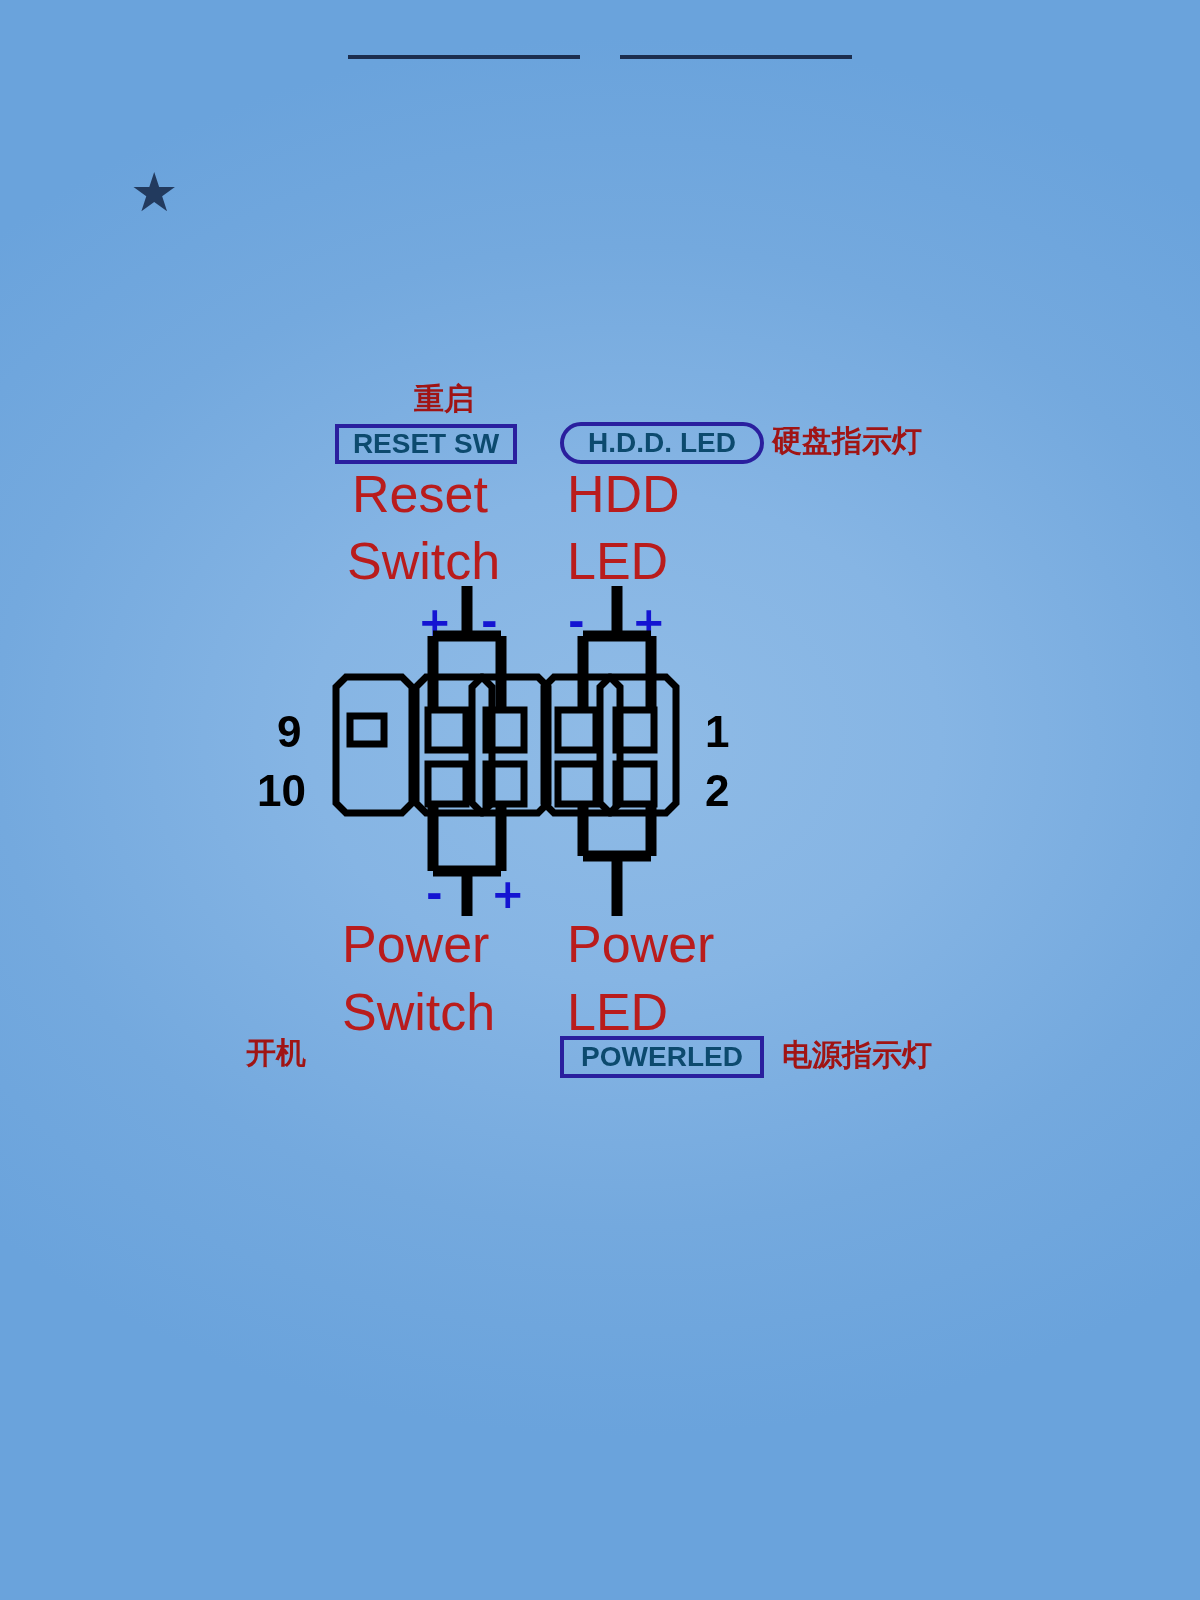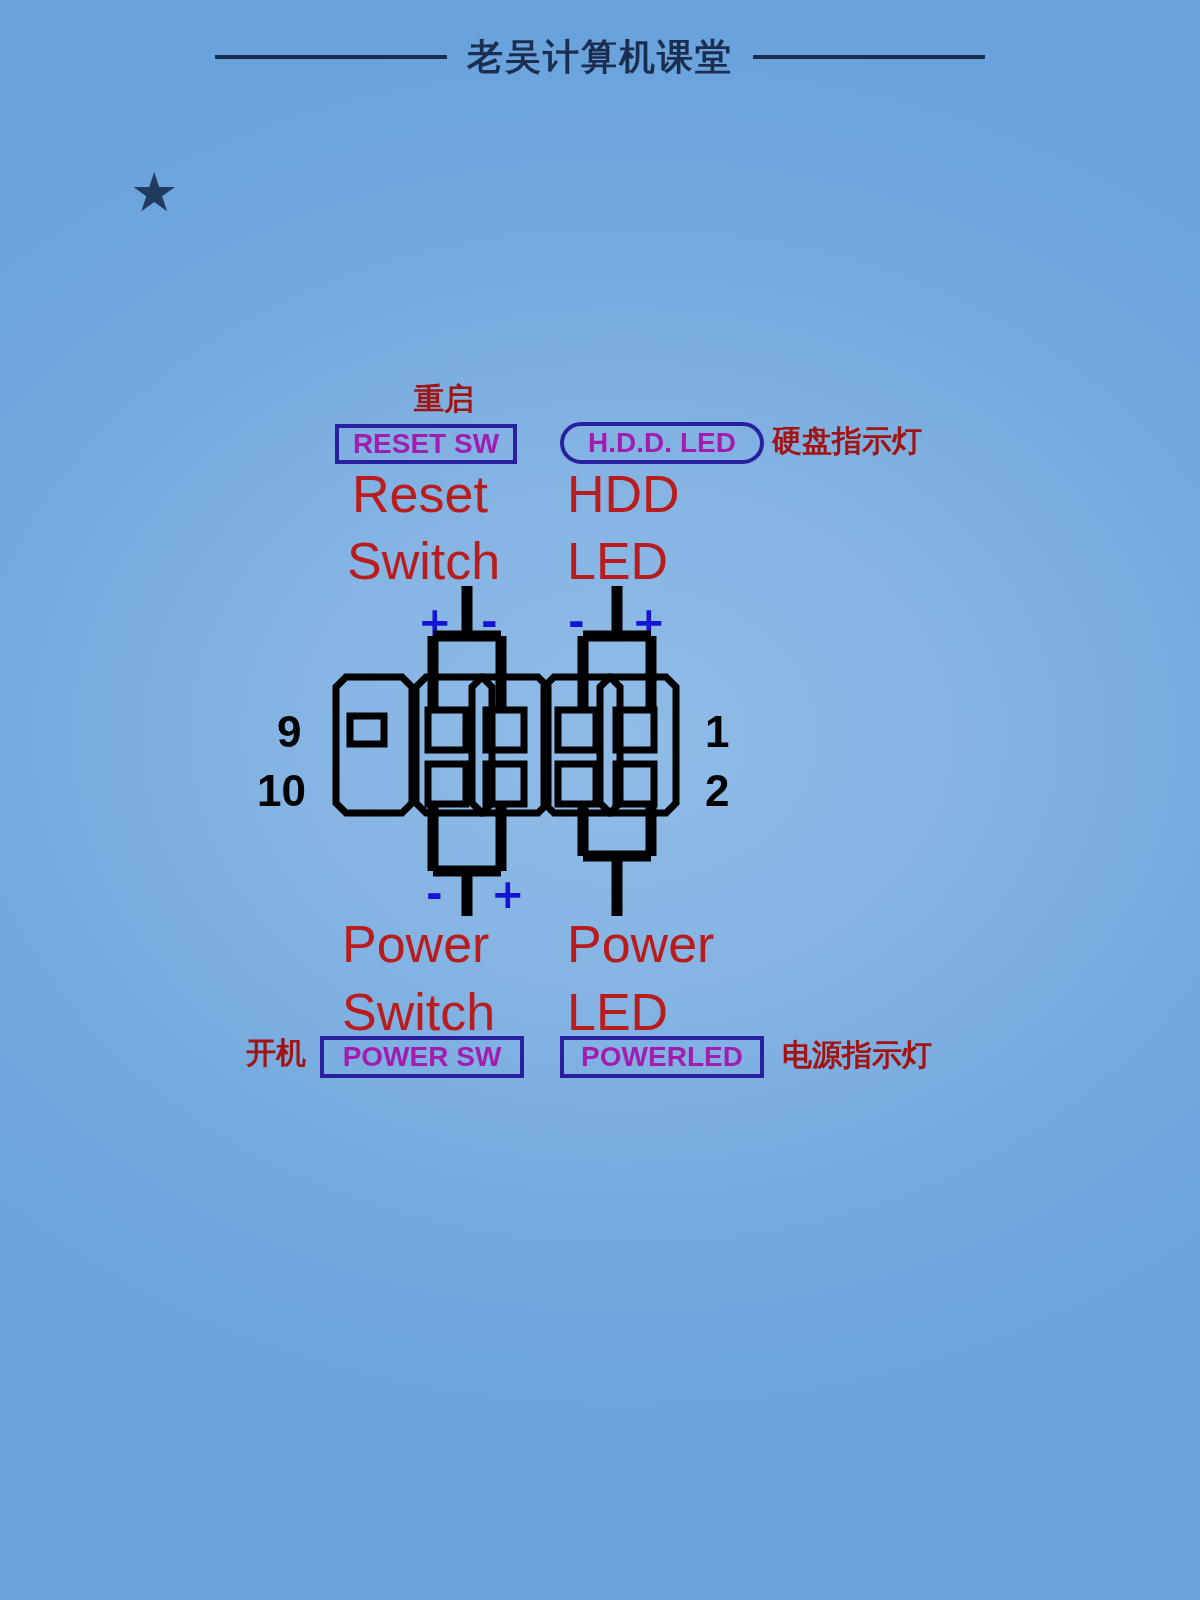--- a/index.html
+++ b/index.html
@@ -43,21 +43,21 @@
   .stage{position:absolute;left:0;top:16px;width:1200px;height:1600px;}
 
   .lbl-red{
     position:absolute;color:#a01414;font-weight:700;
     font-family:"DejaVu Sans","Liberation Sans",sans-serif;
     white-space:nowrap;line-height:1;
   }
   .tagbox{
     position:absolute;border:4px solid #2a1f9e;
     display:flex;align-items:center;justify-content:center;
-    color:#a21caf;font-weight:700;white-space:nowrap;
+    color:#0c4a6e;font-weight:700;white-space:nowrap;
     font-family:"Liberation Sans","DejaVu Sans",sans-serif;
     box-sizing:border-box;
   }
   .blk{
     position:absolute;color:#b91c1c;font-weight:400;white-space:nowrap;
     line-height:1;font-family:"Liberation Sans","DejaVu Sans",sans-serif;
   }
   .sign{
     position:absolute;color:#1414d2;font-weight:900;line-height:1;
     font-family:"DejaVu Sans","Liberation Sans",sans-serif;
@@ -68,21 +68,20 @@
   }
   svg.wires{position:absolute;left:0;top:0;width:1200px;height:1600px;pointer-events:none;}
 </style>
 </head>
 <body>
 
 <div class="page">
 
   <div class="header">
     <div class="hrule left"></div>
-    <div class="hbrand">老吴计算机课堂</div>
     <div class="hrule right"></div>
   </div>
 
   <div class="title-row">
     <span class="star">★</span>
   </div>
 
   <div class="stage">
 
     <div class="lbl-red" style="left:414px;top:368px;font-size:30px;">重启</div>
@@ -113,21 +112,20 @@
     <div class="sign" style="left:491px;top:858px;font-size:40px;">+</div>
 
     <div class="blk" style="left:342px;top:902px;font-size:52px;">Power</div>
     <div class="blk" style="left:342px;top:970px;font-size:52px;">Switch</div>
 
     <div class="blk" style="left:567px;top:902px;font-size:52px;">Power</div>
     <div class="blk" style="left:567px;top:970px;font-size:52px;">LED</div>
 
     <div class="lbl-red" style="left:246px;top:1022px;font-size:30px;">开机</div>
 
-    <div class="tagbox" style="left:320px;top:1020px;width:204px;height:42px;font-size:28px;">POWER SW</div>
 
     <div class="tagbox" style="left:560px;top:1020px;width:204px;height:42px;font-size:28px;">POWERLED</div>
 
     <div class="lbl-red" style="left:782px;top:1024px;font-size:30px;">电源指示灯</div>
 
     <svg class="wires" viewBox="0 0 1200 1600">
       <g fill="none" stroke="#000" stroke-width="7" stroke-linecap="butt" stroke-linejoin="miter">
 
         <path d="M336 671 L346 661 L402 661 L412 671 L412 787 L402 797 L346 797 L336 787 Z"></path>
 

